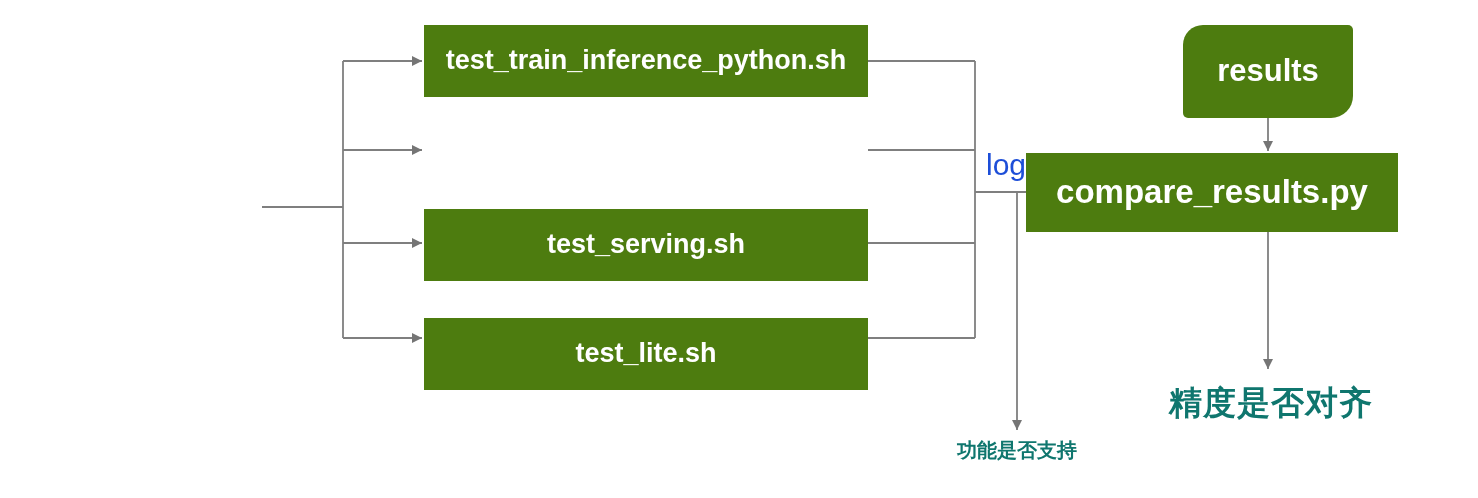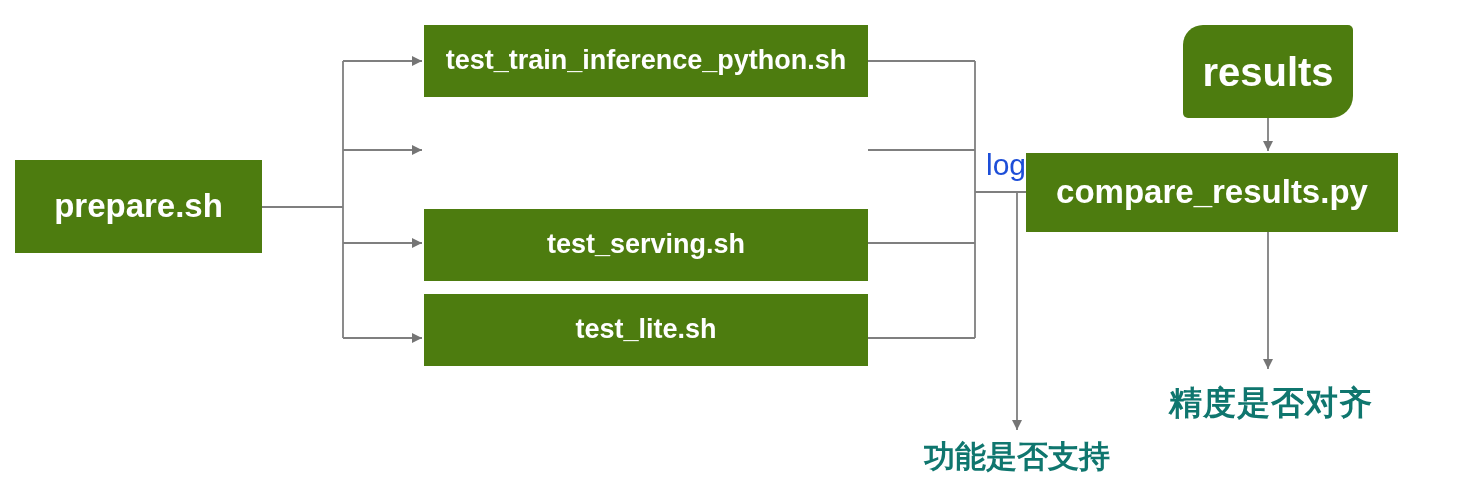--- a/index.html
+++ b/index.html
@@ -33,42 +33,42 @@
     justify-content: center;
     text-align: center;
     box-sizing: border-box;
     line-height: 1.1;
   }
   .node-prepare   { left: 15px;   top: 160px; width: 247px; height: 93px; font-size: 33px; }
   .node-test      { left: 424px;  width: 444px; height: 72px; font-size: 27px; }
   .node-test-1    { top: 25px; }
   .node-test-2    { top: 114px; }
   .node-test-3    { top: 209px; }
-  .node-test-4    { top: 294px; }
-  .node-results   { left: 1183px; top: 25px;  width: 170px; height: 93px; font-size: 40px;
+  .node-test-4    { top: 318px; }
+  .node-results   { left: 1183px; top: 25px;  width: 170px; height: 93px; font-size: 31px;
                     border-radius: 20px 5px 22px 5px; }
   .node-compare   { left: 1026px; top: 153px; width: 372px; height: 79px; font-size: 33px; }
   .edge-label-log {
     position: absolute;
     left: 986px;
     top: 148px;
     width: 60px;
     font-size: 30px;
     color: #1d4ed8;
     font-weight: normal;
     text-align: left;
   }
   .outcome-label {
     position: absolute;
     color: #0f766e;
     font-weight: bold;
     text-align: center;
     line-height: 1.2;
   }
-  .outcome-function  { left: 913px;  top: 438px; width: 208px; font-size: 31px; }
+  .outcome-function  { left: 913px;  top: 438px; width: 208px; font-size: 20px; }
   .outcome-precision { left: 1157px; top: 383px; width: 228px; font-size: 33px; letter-spacing: 1px; }
 </style>
 </head>
 <body>
 
 <div class="canvas">
 
   <svg class="connector-layer" width="1478" height="498" viewBox="0 0 1478 498" xmlns="http://www.w3.org/2000/svg">
     <defs>
       <marker id="arrow" viewBox="0 0 10 10" refX="10" refY="5" markerWidth="11" markerHeight="10" markerUnits="userSpaceOnUse" orient="auto">
@@ -96,21 +96,20 @@
       <path d="M975,192 H1081" marker-end="url(#arrow)"></path>
 
       <path d="M1017,192 V430" marker-end="url(#arrow)"></path>
 
       <path d="M1268,118 V151" marker-end="url(#arrow)"></path>
 
       <path d="M1268,232 V369" marker-end="url(#arrow)"></path>
     </g>
   </svg>
 
-  <div class="flow-node node-prepare">prepare.sh</div>
 
   <div class="flow-node node-test node-test-1">test_train_inference_python.sh</div>
 
 
   <div class="flow-node node-test node-test-3">test_serving.sh</div>
 
   <div class="flow-node node-test node-test-4">test_lite.sh</div>
 
   <div class="flow-node node-results">results</div>
 

